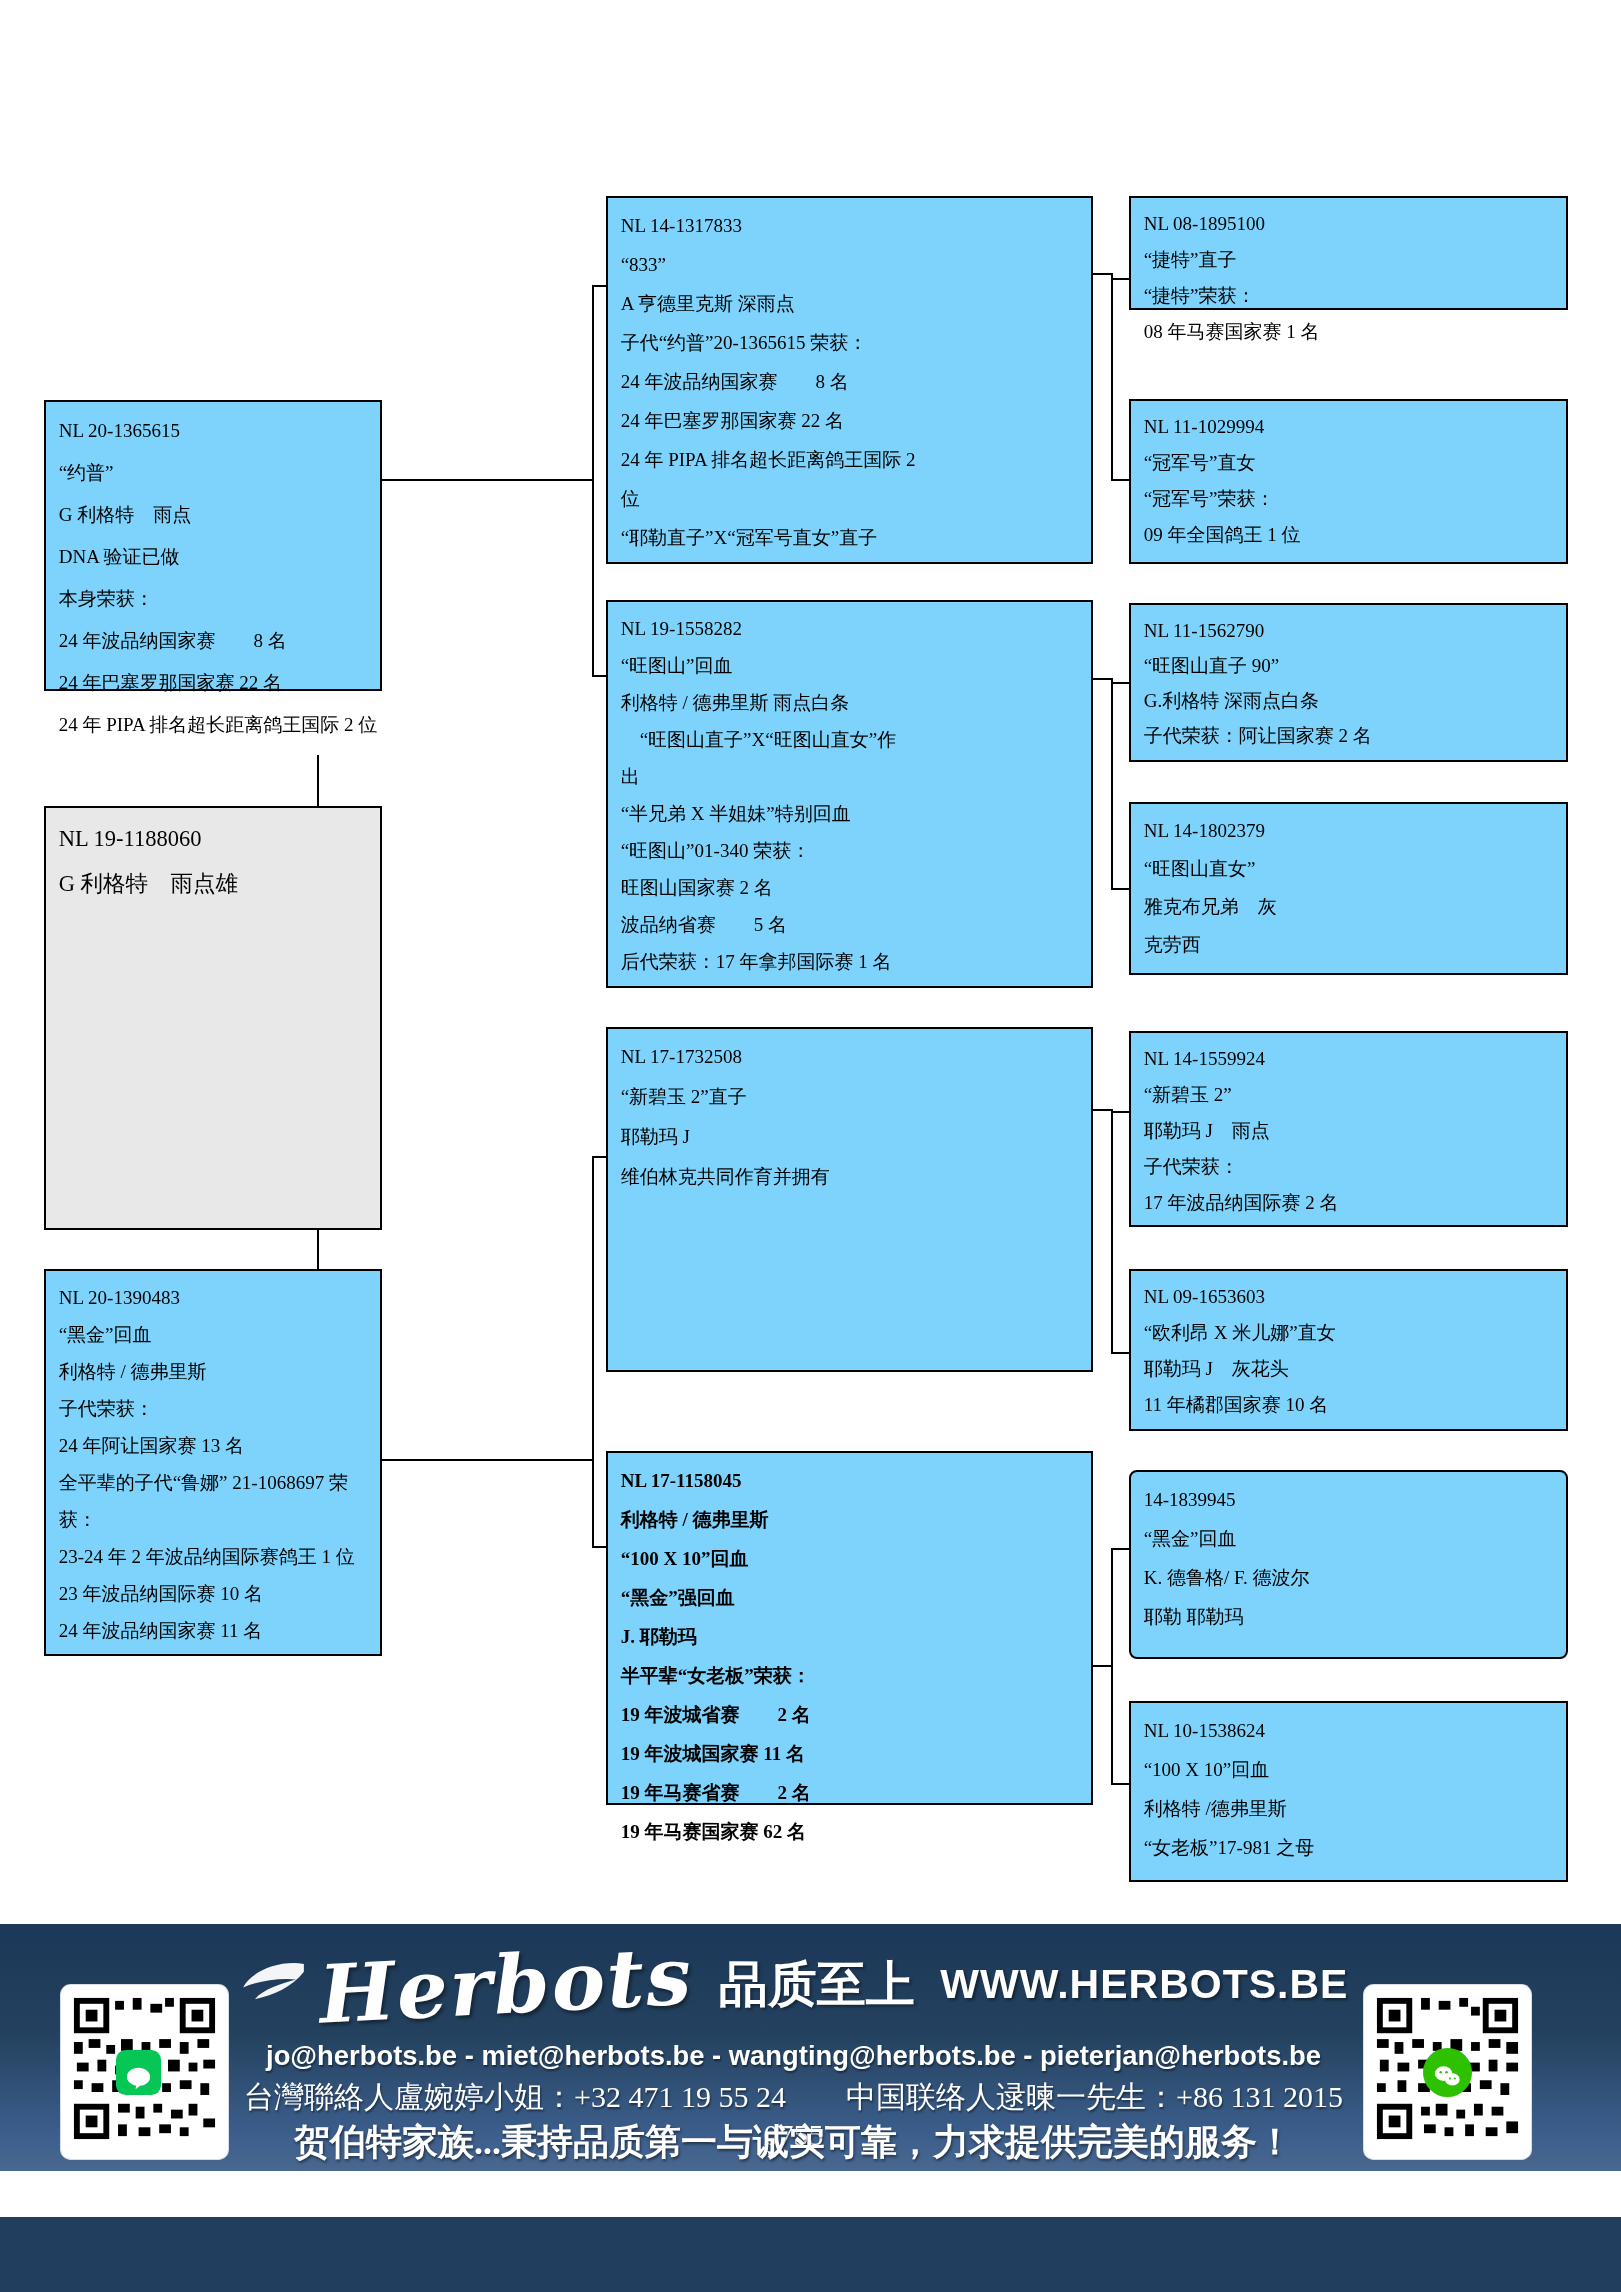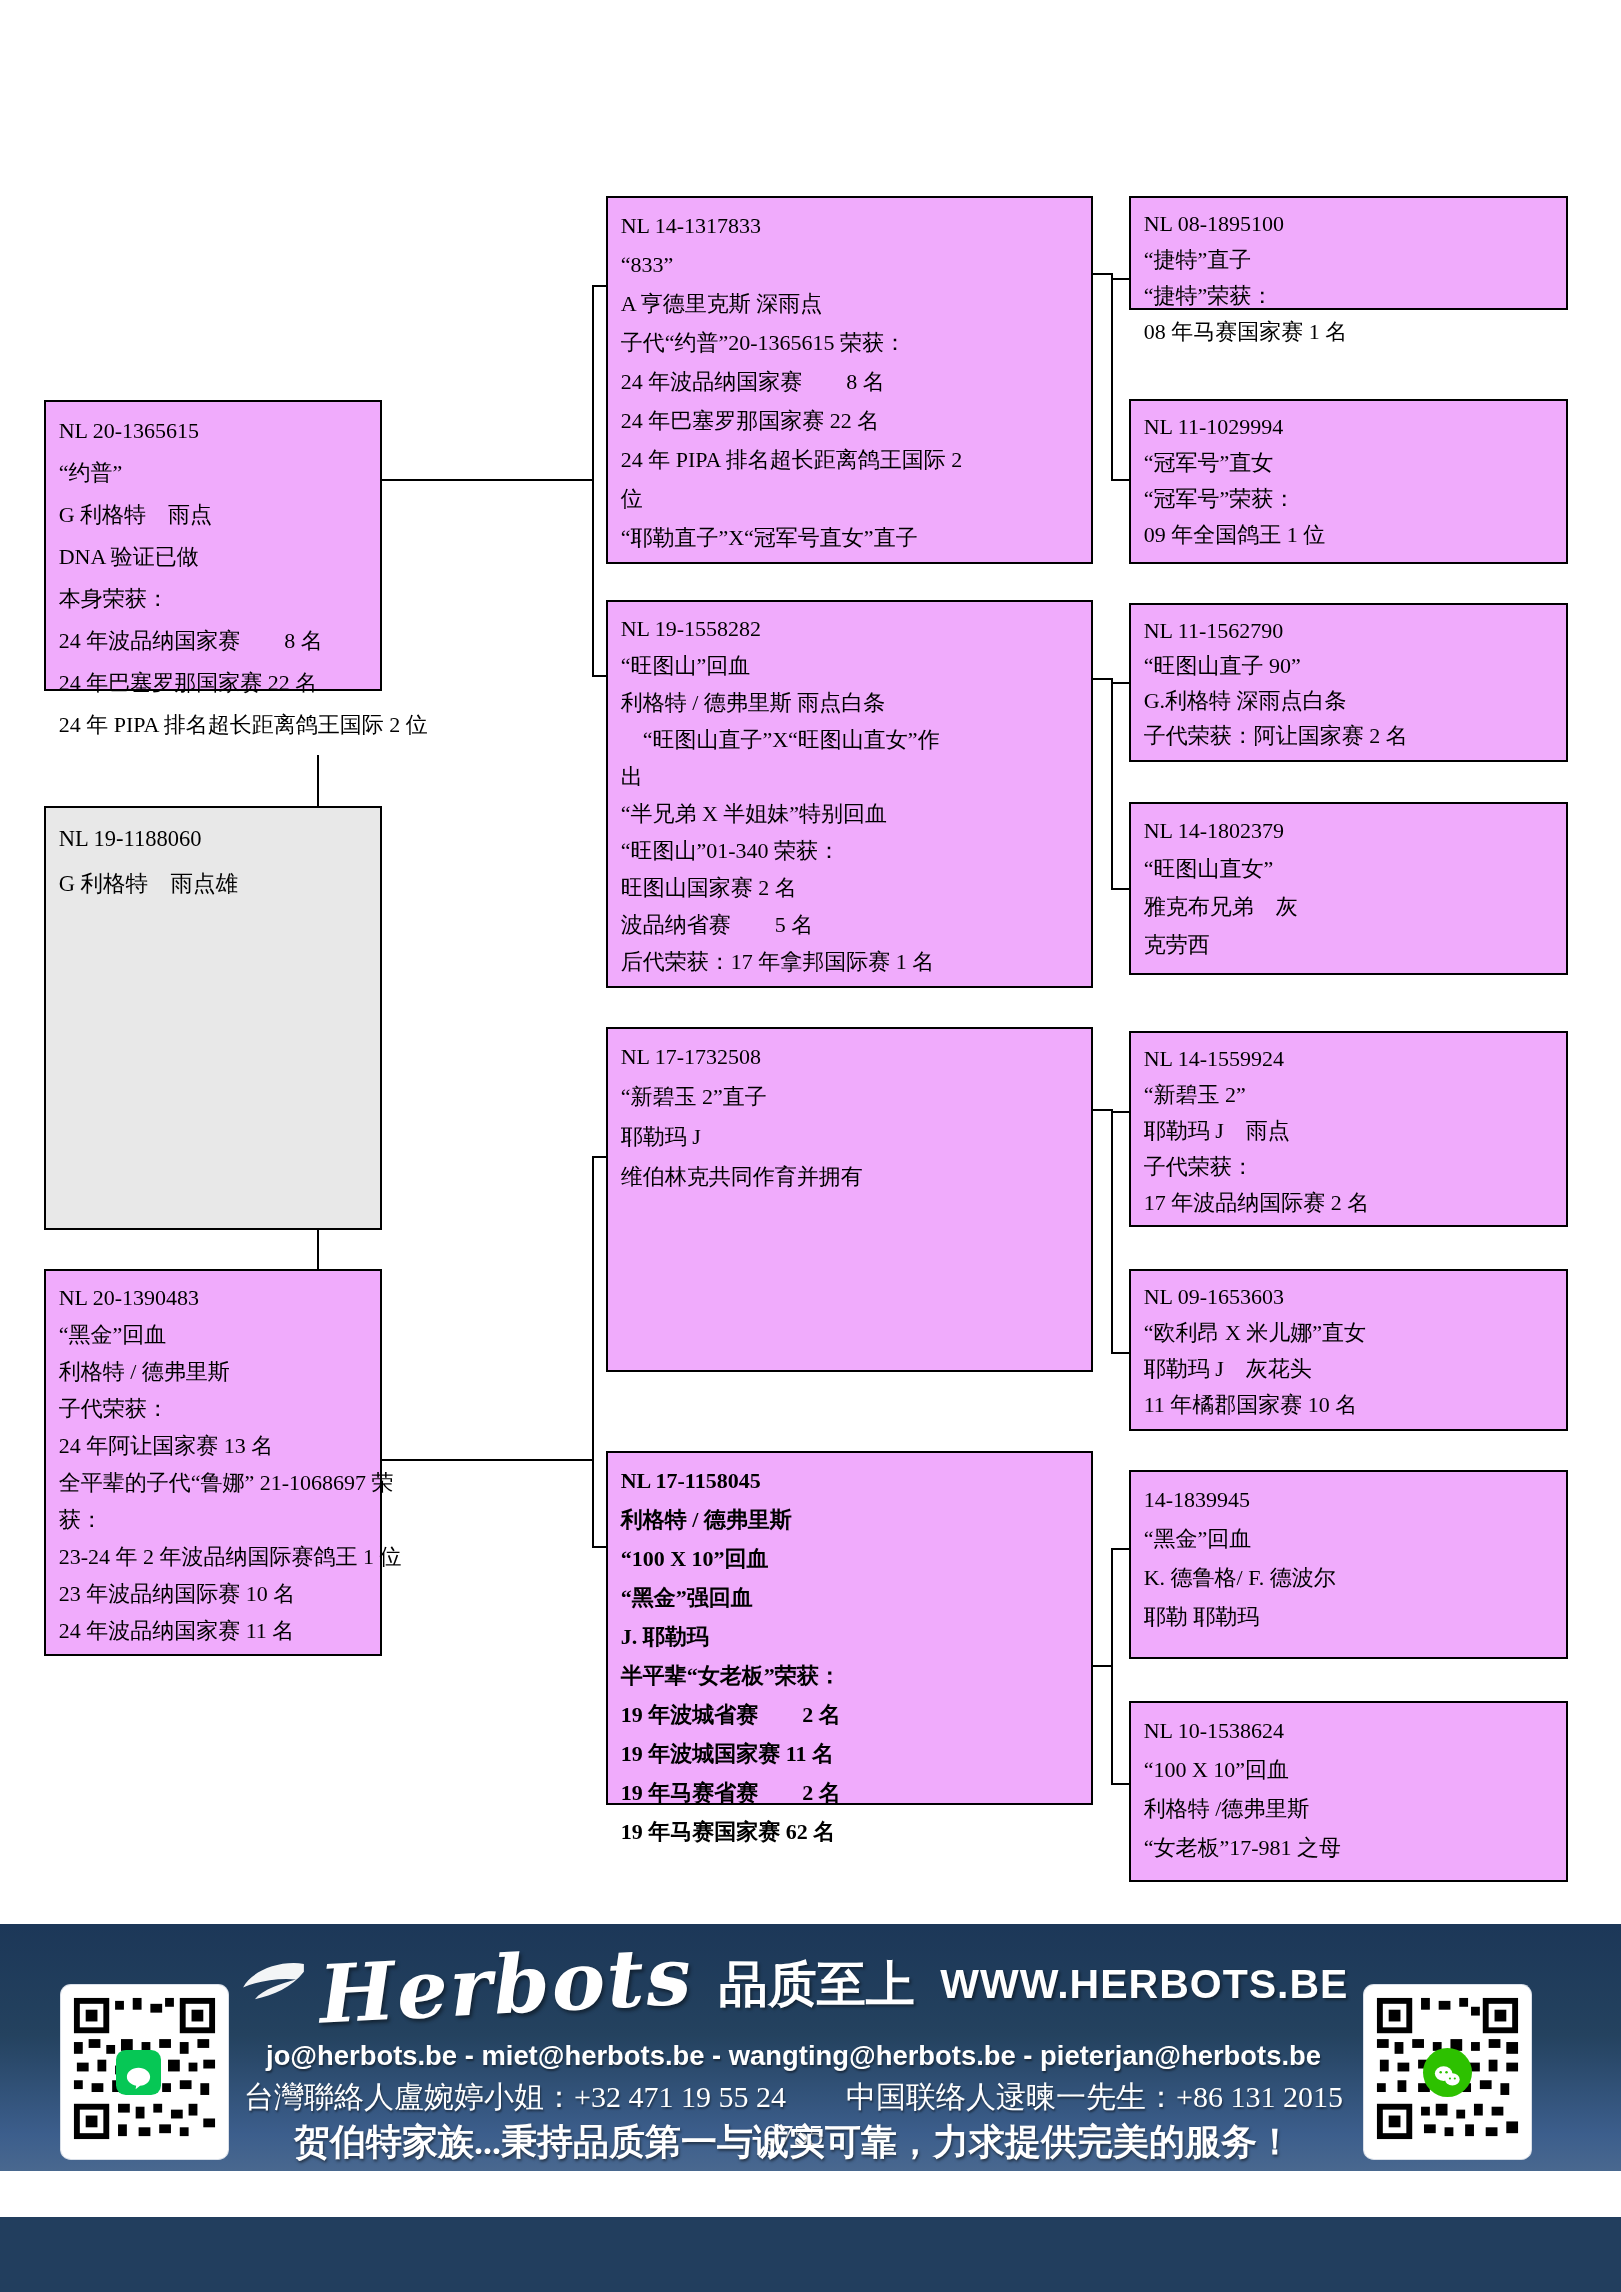--- a/index.html
+++ b/index.html
@@ -1,19 +1,19 @@
 <!DOCTYPE html>
 <html><head>
 <meta charset="utf-8">
 <style>
   html,body{margin:0;padding:0;background:#ffffff;}
   .page{position:relative;width:1621px;height:2293px;background:#ffffff;overflow:hidden;
         font-family:"Liberation Serif","DejaVu Serif",serif;color:#000;}
-  .box{position:absolute;border:2px solid #000;background:#f0abfc;box-sizing:border-box;
-       font-size:22px;padding:7.8px 12.7px;line-height:39px;}
+  .box{position:absolute;border:2px solid #000;background:#7dd3fc;box-sizing:border-box;
+       font-size:19px;padding:7.8px 12.7px;line-height:39px;}
   .box.subject{background:#e8e8e8;border-width:2.9px;font-size:22.5px;line-height:45px;}
   .bline{white-space:nowrap;}
   .cline{position:absolute;background:#000;}
   
   .footer-band{position:absolute;left:0;width:1621px;
                background:linear-gradient(180deg,#1c3758 0%,#24425f 45%,#3c5e8c 85%,#49688f 100%);}
   .footer-bar{position:absolute;left:0;width:1621px;background:#223e5e;}
   .qr-card{position:absolute;background:#ffffff;border-radius:9.8px;box-shadow:0 0 0 1px #d9dfe8;}
   .qr-card svg{display:block;margin:9.8px auto 0 auto;}
   .appicon{position:absolute;display:flex;align-items:center;justify-content:center;}
@@ -143,21 +143,21 @@
       <div class="bline">17 年波品纳国际赛 2 名</div>
     </div>
 
   <div class="box" style="left:1129px;top:1269px;width:439px;height:162px;line-height:36px;">
       <div class="bline">NL 09-1653603</div>
       <div class="bline">“欧利昂 X 米儿娜”直女</div>
       <div class="bline">耶勒玛 J　灰花头</div>
       <div class="bline">11 年橘郡国家赛 10 名</div>
     </div>
 
-  <div class="box" style="left:1129px;top:1470px;width:439px;height:189px;line-height:39px;">
+  <div class="box" style="left:1129px;top:1470px;width:439px;height:189px;line-height:39px;border-radius:8px;">
       <div class="bline">14-1839945</div>
       <div class="bline">“黑金”回血</div>
       <div class="bline">K. 德鲁格/ F. 德波尔</div>
       <div class="bline">耶勒 耶勒玛</div>
     </div>
 
   <div class="box" style="left:1129px;top:1701px;width:439px;height:181px;line-height:39px;">
       <div class="bline">NL 10-1538624</div>
       <div class="bline">“100 X 10”回血</div>
       <div class="bline">利格特 /德弗里斯</div>

